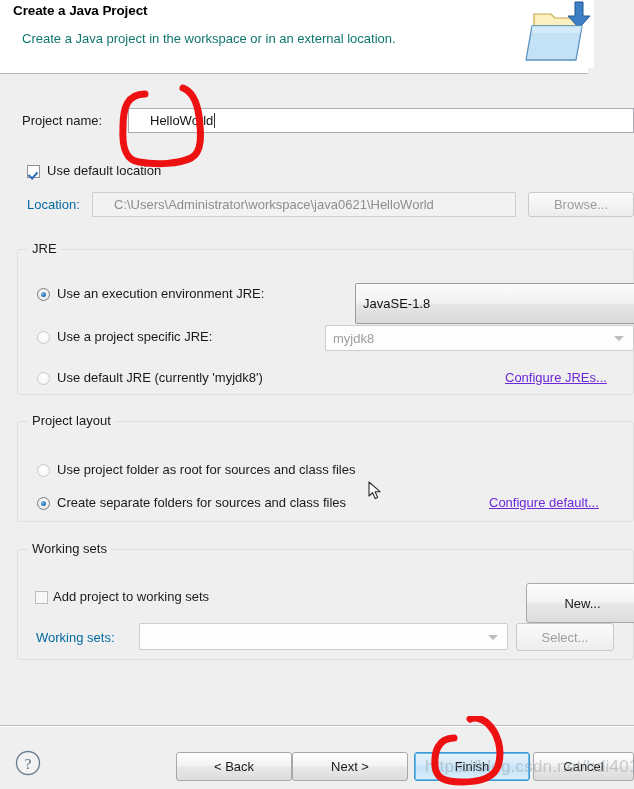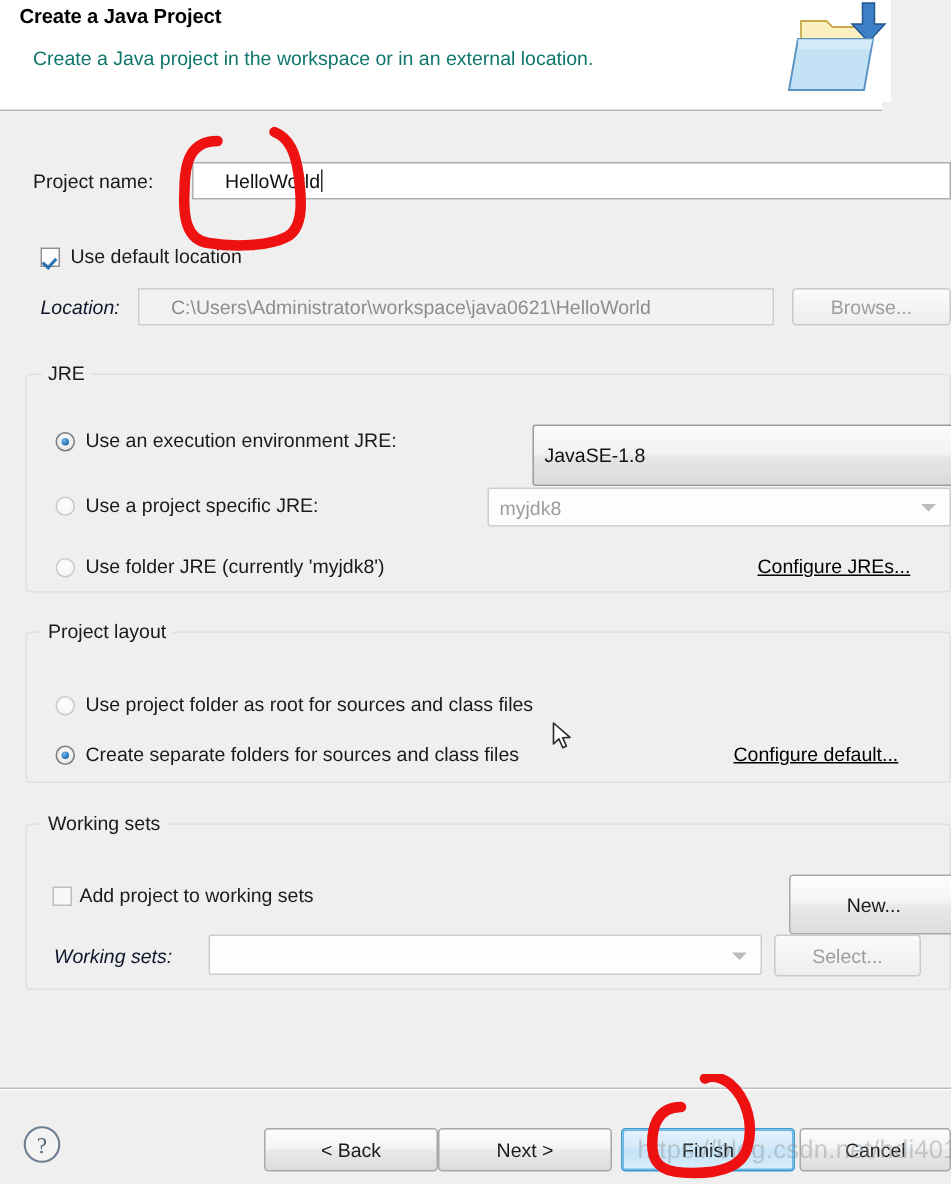--- a/index.html
+++ b/index.html
@@ -44,21 +44,21 @@
     color: #0f766e;
   }
   .header-icon {
     position: absolute;
     right: -6px; top: 0px;
     width: 74px; height: 68px;
   }
 
   
   .label { position: absolute; font-size: 13px; color: #1a1a1a; white-space: nowrap; }
-  .label.disabled { color: #0f172a; font-style: italic; }
+  .label.disabled { color: #0369a1; }
 
   .textfield {
     position: absolute;
     background: #ffffff;
     border: 1px solid #abadb3;
     font-size: 13px;
     color: #111;
     padding: 0 21px;
     display: flex;
     align-items: center;
@@ -180,21 +180,21 @@
     background: #efefef;
     padding: 0 4px;
     font-size: 13px;
     color: #1a1a1a;
     white-space: nowrap;
   }
 
   .link {
     position: absolute;
     font-size: 13px;
-    color: #000000;
+    color: #6d28d9;
     text-decoration: underline;
     white-space: nowrap;
     cursor: pointer;
   }
 
   
   .separator {
     position: absolute;
     left: 0;
     width: 634px;
@@ -270,21 +270,21 @@
   </div>
 
   <div class="radio off" style="left:37px; top:331px;"></div>
   <div class="label" style="left:57px; top:329px;">Use a project specific JRE:</div>
   <div class="combo disabled" style="left:325px; top:325px; width:309px; height:26px;">
     <span>myjdk8</span>
     <span class="arrow"></span>
   </div>
 
   <div class="radio off" style="left:37px; top:372px;"></div>
-  <div class="label" style="left:57px; top:370px;">Use folder JRE (currently 'myjdk8')</div>
+  <div class="label" style="left:57px; top:370px;">Use default JRE (currently 'myjdk8')</div>
   <div class="link" style="left:505px; top:370px;">Configure JREs...</div>
 
   <div class="group" style="left:17px; top:421px; width:617px; height:101px;">
     <div class="group-title">Project layout</div>
   </div>
 
   <div class="radio off" style="left:37px; top:464px;"></div>
   <div class="label" style="left:57px; top:462px;">Use project folder as root for sources and class files</div>
 
   <div class="radio on" style="left:37px; top:497px;"></div>

